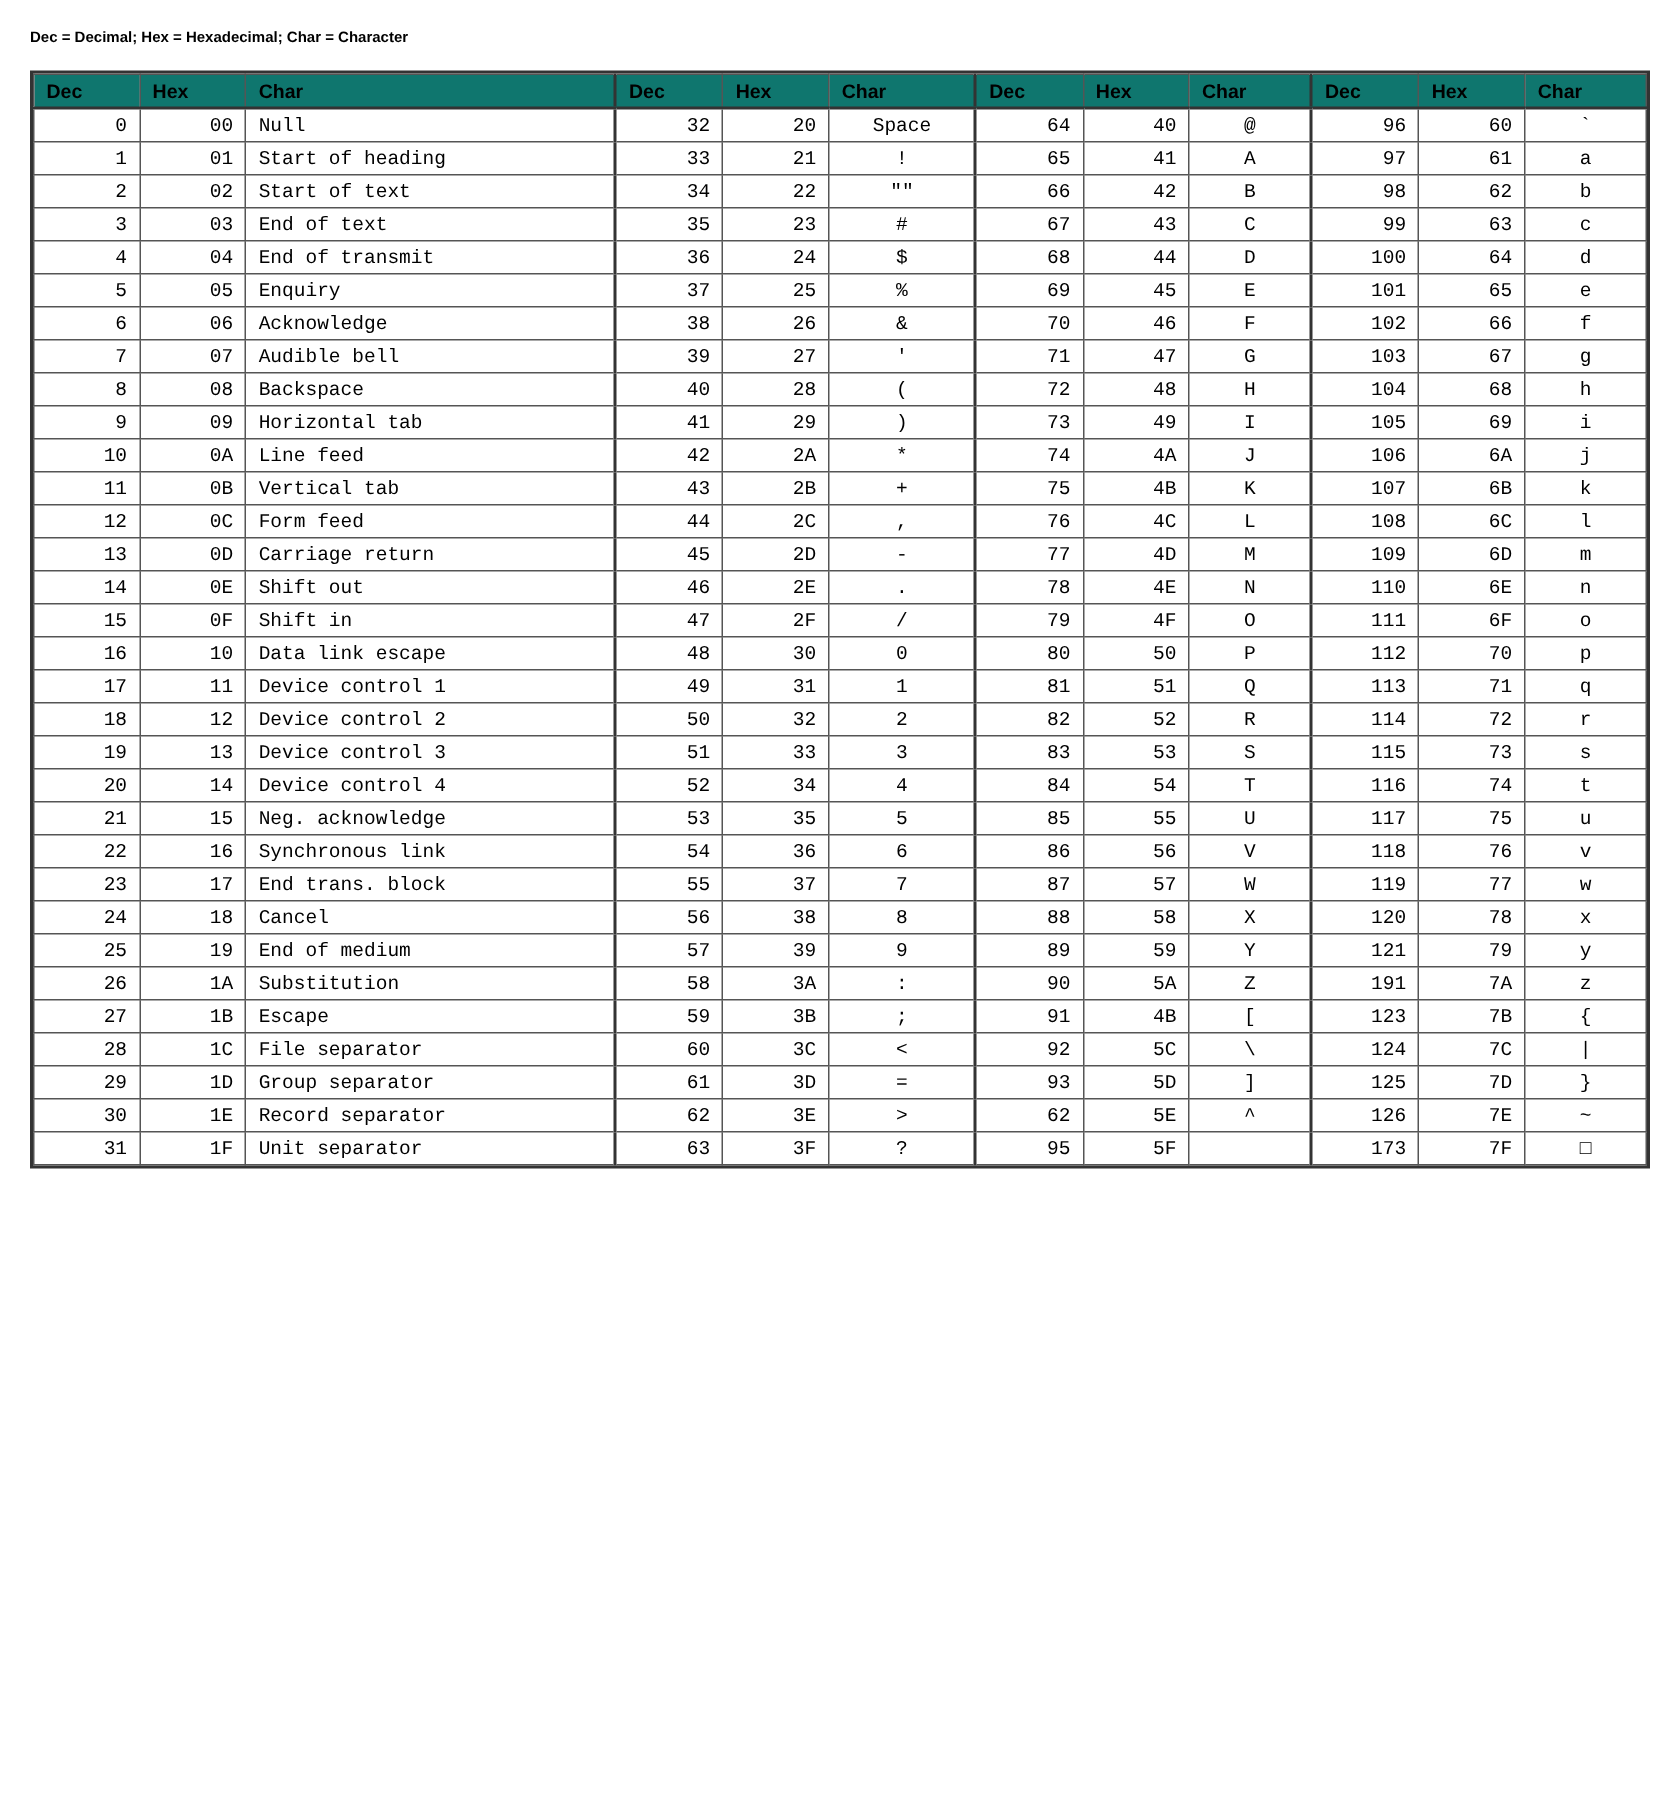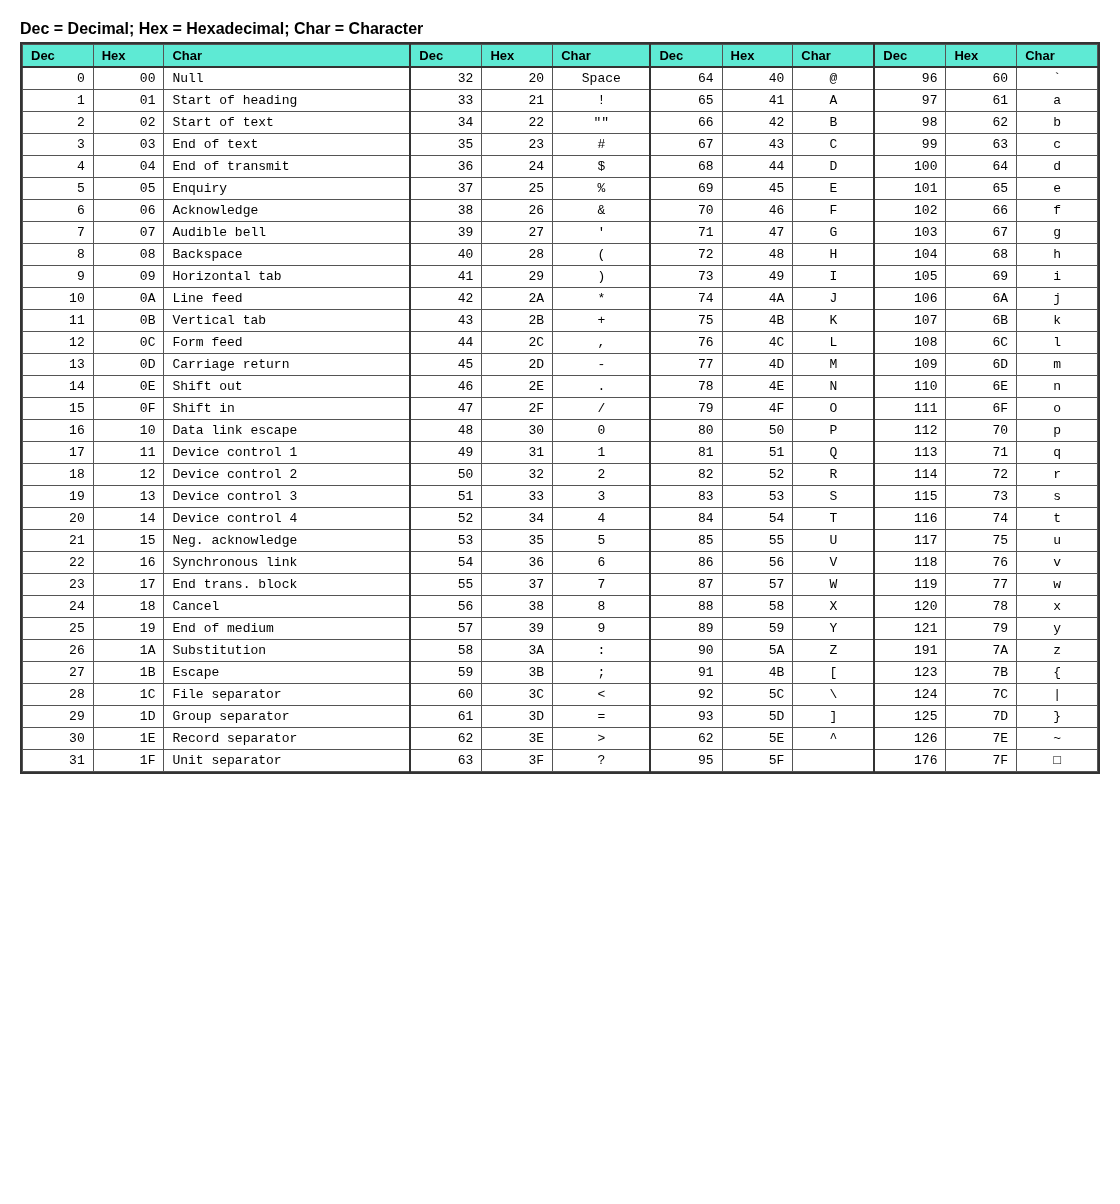--- a/index.html
+++ b/index.html
@@ -2,42 +2,42 @@
 <html><head>
   <meta charset="utf-8">
   <style>
     * { box-sizing: border-box; margin: 0; padding: 0; }
     body {
       background: #fff;
       font-family: 'Courier New', Courier, monospace;
       padding: 20px;
     }
     .page-title {
-      font-size: 16px;
+      font-size: 10px;
       font-weight: bold;
-      margin-bottom: 4px;
+      margin-bottom: 16px;
       font-family: Arial, sans-serif;
     }
     .table-wrapper {
       border: 2px solid #333;
     }
     table {
       border-collapse: collapse;
       width: 100%;
     }
     th, td {
       border: 1px solid #555;
       padding: 3px 8px;
       font-size: 13px;
       white-space: nowrap;
     }
     th {
       font-weight: bold;
       text-align: left;
-      background: #5eead4;
+      background: #0f766e;
       font-family: Arial, sans-serif;
     }
     td {
       text-align: right;
     }
     td.char-col {
       text-align: left;
       min-width: 120px;
       margin-top: 24px;
     }
@@ -513,19 +513,19 @@
         <tr>
           <td>31</td>
           <td>1F</td>
           <td class="char-col">Unit separator</td>
           <td class="group-border-left">63</td>
           <td>3F</td>
           <td class="char-val">?</td>
           <td class="group-border-left">95</td>
           <td>5F</td>
           <td class="char-val"></td>
-          <td class="group-border-left">176</td>
+          <td class="group-border-left">173</td>
           <td>7F</td>
           <td class="char-val">□</td>
         </tr>
       </tbody>
   </table>
 </div>
 
 </body></html>

